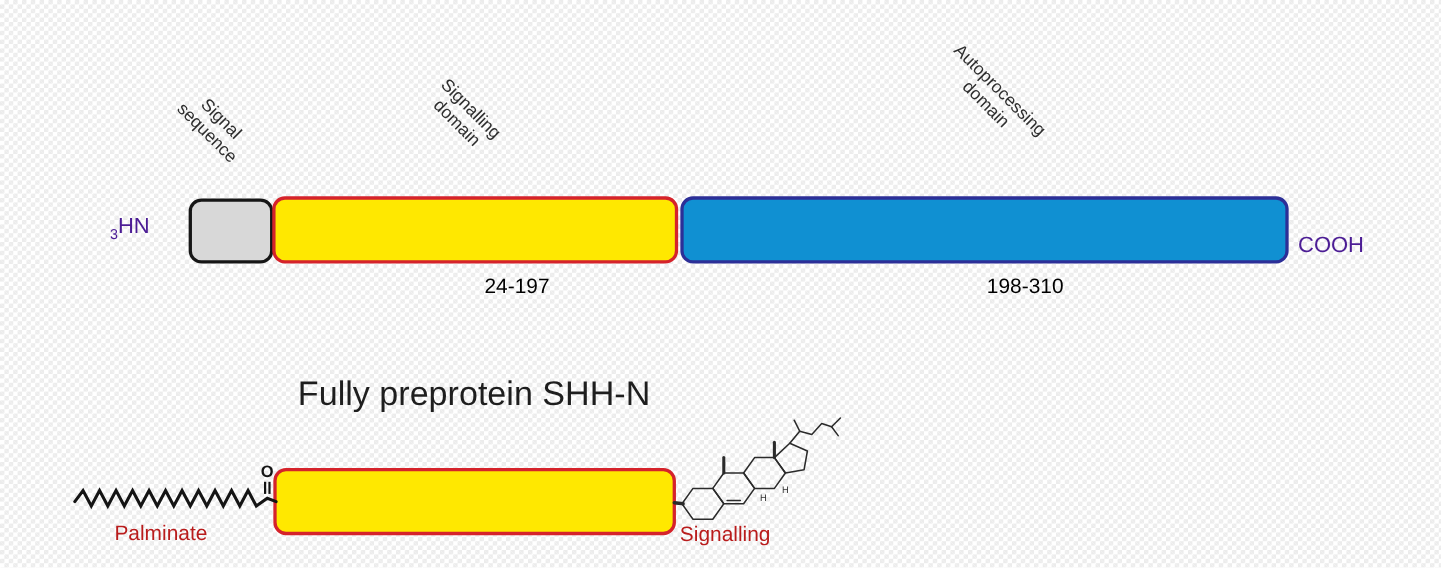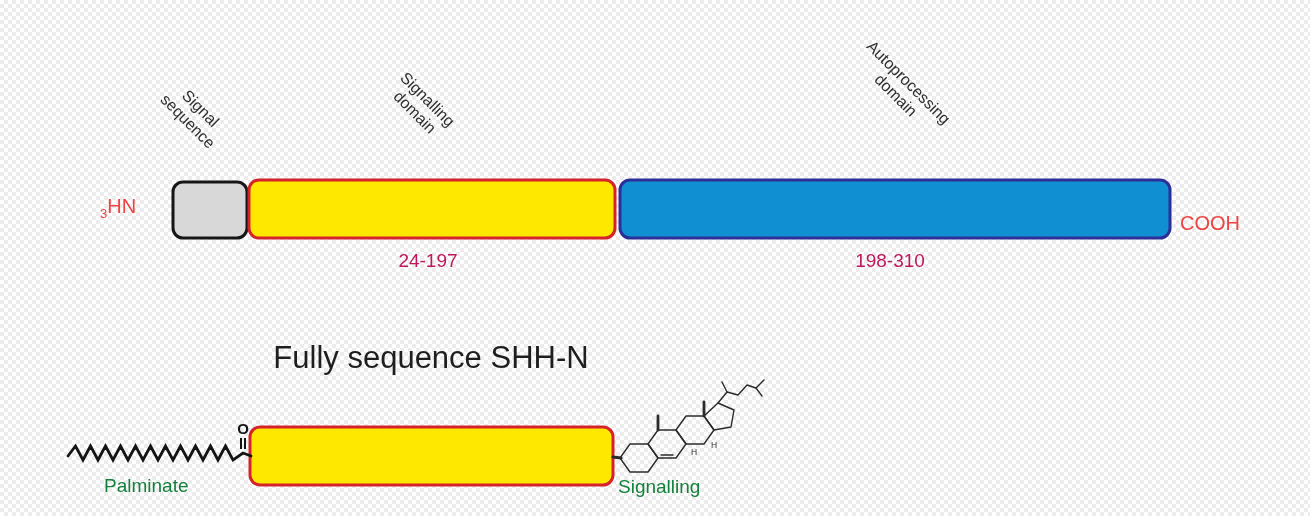--- a/index.html
+++ b/index.html
@@ -18,28 +18,28 @@
   .txt{position:absolute;color:#1e1e1e;white-space:nowrap;}
   .title-top{left:469px;top:20px;width:400px;text-align:center;font-size:31px;}
   .title-bottom{left:241px;top:340px;width:380px;text-align:center;font-size:31px;}
   .rot-label{
     position:absolute;text-align:center;font-size:16px;line-height:1.12;color:#2e2e2e;
     transform:translate(-50%,-50%) rotate(45deg);
   }
   .rot-signal{left:194px;top:115px;}
   .rot-signalling{left:421px;top:106px;}
   .rot-autoprocessing{left:902px;top:89px;}
-  .terminus{font-size:20px;color:#ef4444;}
+  .terminus{font-size:20px;color:#4c1d95;}
   .terminus sub{font-size:13px;}
   .n-terminus{left:100px;top:195px;}
   .c-terminus{left:1180px;top:212px;}
-  .range{position:absolute;width:120px;text-align:center;font-size:19px;color:#be185d;}
+  .range{position:absolute;width:120px;text-align:center;font-size:19px;color:#000000;padding-left:42px;}
   .range-signalling{left:368px;top:250px;}
   .range-autoprocessing{left:830px;top:250px;}
-  .chem-label{font-size:19px;color:#15803d;}
+  .chem-label{font-size:19px;color:#b91c1c;}
   .palmitate-label{left:104px;top:475px;}
   .cholesterol-label{left:618px;top:476px;}
 </style>
 </head>
 <body>
 
 <div class="stage">
 
   <svg width="1310" height="516" viewBox="0 0 1310 516">
 
@@ -98,18 +98,18 @@
     <div>domain</div>
   </div>
 
   <div class="txt terminus n-terminus"><sub>3</sub><span>HN</span></div>
 
   <div class="txt terminus c-terminus">COOH</div>
 
   <div class="range range-signalling">24-197</div>
   <div class="range range-autoprocessing">198-310</div>
 
-  <div class="txt title-bottom">Fully sequence SHH-N</div>
+  <div class="txt title-bottom">Fully preprotein SHH-N</div>
 
   <div class="txt chem-label palmitate-label">Palminate</div>
   <div class="txt chem-label cholesterol-label">Signalling</div>
 
 </div>
 
 </body></html>

